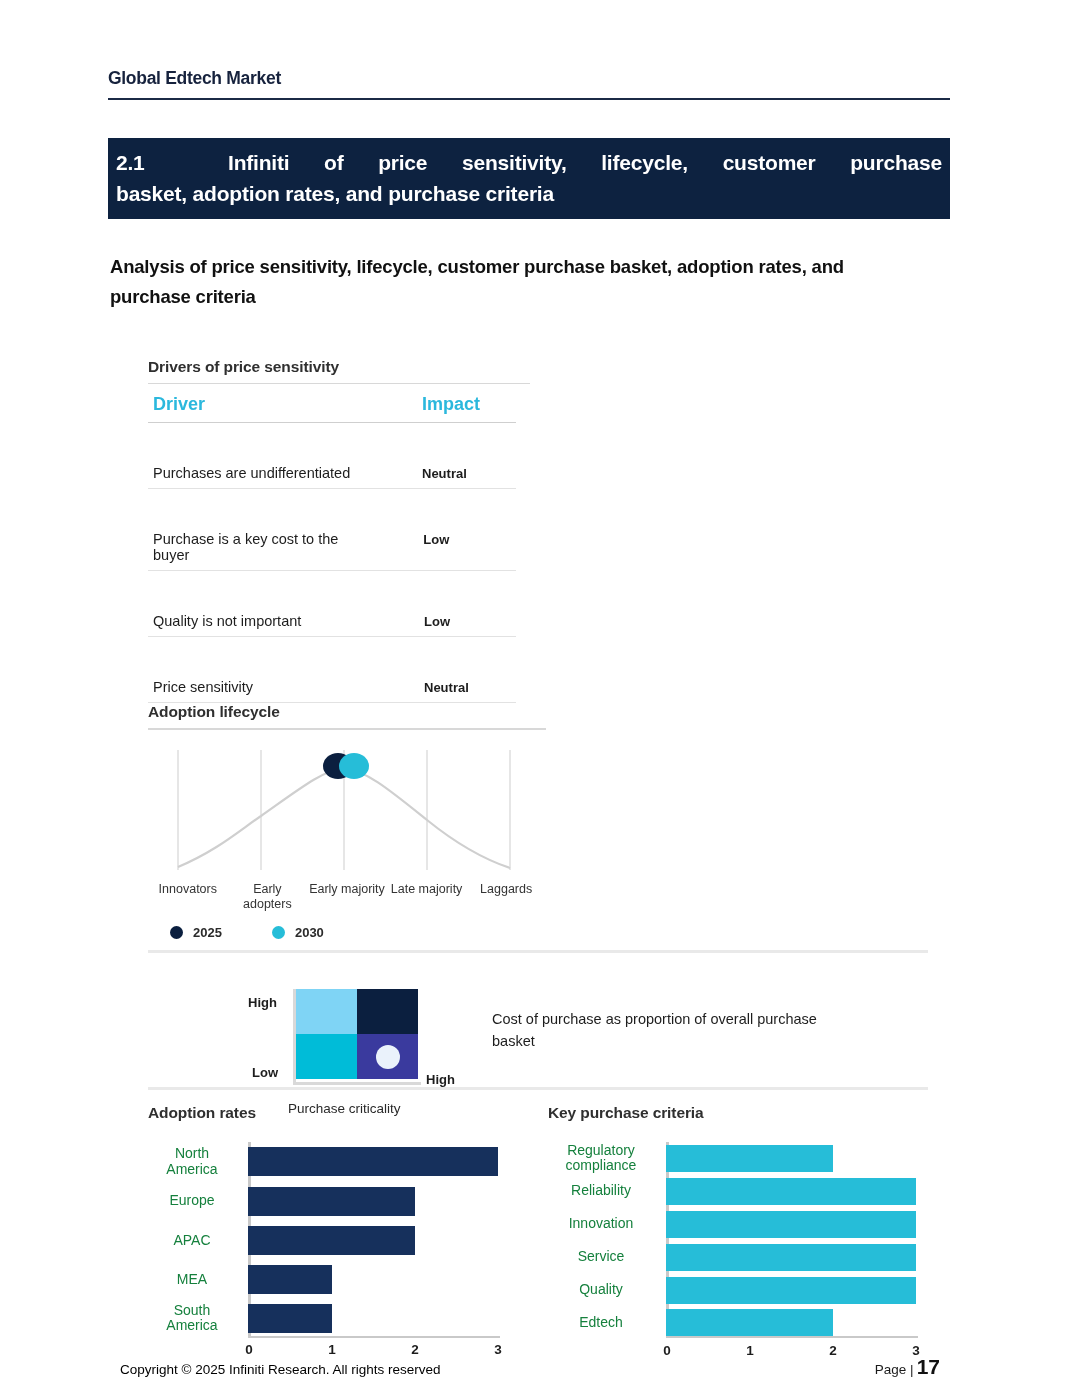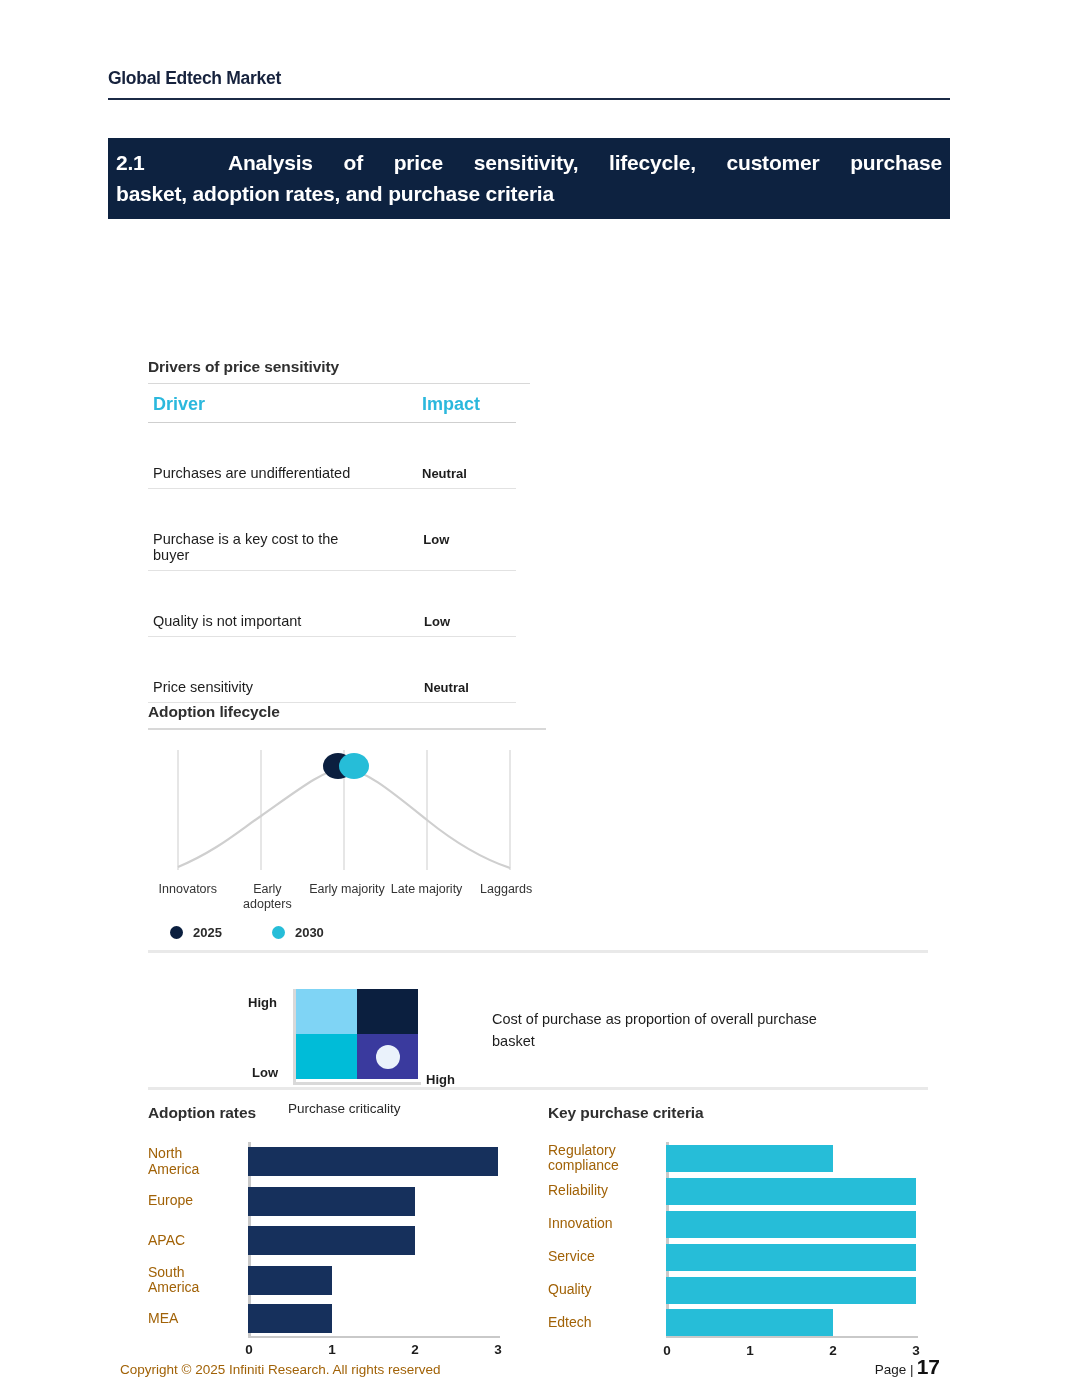--- a/index.html
+++ b/index.html
@@ -145,22 +145,22 @@
 
   
   .row3 { padding-top: 14px; }
   .charts { display: flex; margin-top: 20px; }
   .chart-col-l { width: 400px; }
   .chart-col-r { width: 380px; }
 
   .bars { position: relative; }
   .bar-row { display: flex; align-items: center; }
   .bar-label {
-    width: 100px; text-align: left; padding-right: 12px;
-    font-size: 14px; color: #a16207; line-height: 1.12;
+    width: 100px; text-align: center; padding-right: 12px;
+    font-size: 14px; color: #15803d; line-height: 1.12;
   }
   .bar-label.r { width: 118px; }
   .bar-track { flex: 1 1 auto; position: relative; }
   .bar { height: 29px; }
   .bar.sm { height: 27px; }
   .axis-line-v {
     position: absolute; left: 100px; top: 0; width: 2.5px;
     background: #c9c9c9;
   }
   .axis-line-v.r { left: 118px; }
@@ -176,42 +176,43 @@
   .scale-note { display: flex; margin-top: 13px; padding-left: 160px; }
   .scale-note span {
     font-size: 19px; font-weight: 700; color: #be185d; margin-right: 26px;
   }
 
   
   .footer {
     position: absolute; left: 120px; top: 1355px; width: 820px;
     display: flex; justify-content: space-between; align-items: baseline;
   }
-  .footer .copy { font-size: 13.5px; color: #a16207; }
+  .footer .copy { font-size: 13.5px; color: #000000; }
   .footer .pg { font-size: 13.5px; color: #1b1b1b; }
   .footer .pgnum { font-size: 21px; font-weight: 700; color: #111; margin-left: 3px; }
 </style>
 </head>
 <body>
 
 <div class="page">
 
   <div class="doc-header">
     <div class="title">Global Edtech Market</div>
     <div class="rule"></div>
   </div>
 
   <div class="banner">
     <div class="banner-line l1">
       <span class="banner-num">2.1</span>
-      <span class="banner-txt1">Analysis of price sensitivity, lifecycle, customer purchase</span>
+      <span class="banner-txt1">Infiniti of price sensitivity, lifecycle, customer purchase</span>
     </div>
     <div class="banner-line">basket, adoption rates, and purchase criteria</div>
   </div>
 
+  <div class="subhead">Analysis of price sensitivity, lifecycle, customer purchase basket, adoption rates, and purchase criteria</div>
 
   <div class="info">
 
     <div class="row1">
 
       <div class="col-left">
         <div class="panel-title">Drivers of price sensitivity</div>
         <div class="thin-rule"></div>
 
         <div class="dtable">
@@ -327,28 +328,28 @@
               <span class="bar-track">
                 <span class="bar" style="display:block;width:167px;background:#16305C"></span>
               </span>
             </div>
             <div class="bar-row" style="height:40px">
               <span class="bar-label">APAC</span>
               <span class="bar-track">
                 <span class="bar" style="display:block;width:167px;background:#16305C"></span>
               </span>
             </div>
+            <div class="bar-row" style="height:38px">
+              <span class="bar-label">MEA</span>
+              <span class="bar-track">
+                <span class="bar" style="display:block;width:84px;background:#16305C"></span>
+              </span>
+            </div>
             <div class="bar-row" style="height:39px">
               <span class="bar-label">South America</span>
-              <span class="bar-track">
-                <span class="bar" style="display:block;width:84px;background:#16305C"></span>
-              </span>
-            </div>
-            <div class="bar-row" style="height:38px">
-              <span class="bar-label">MEA</span>
               <span class="bar-track">
                 <span class="bar" style="display:block;width:84px;background:#16305C"></span>
               </span>
             </div>
 
             <div class="ticks">
               <span style="left:101px">0</span>
               <span style="left:184px">1</span>
               <span style="left:267px">2</span>
               <span style="left:350px">3</span>

